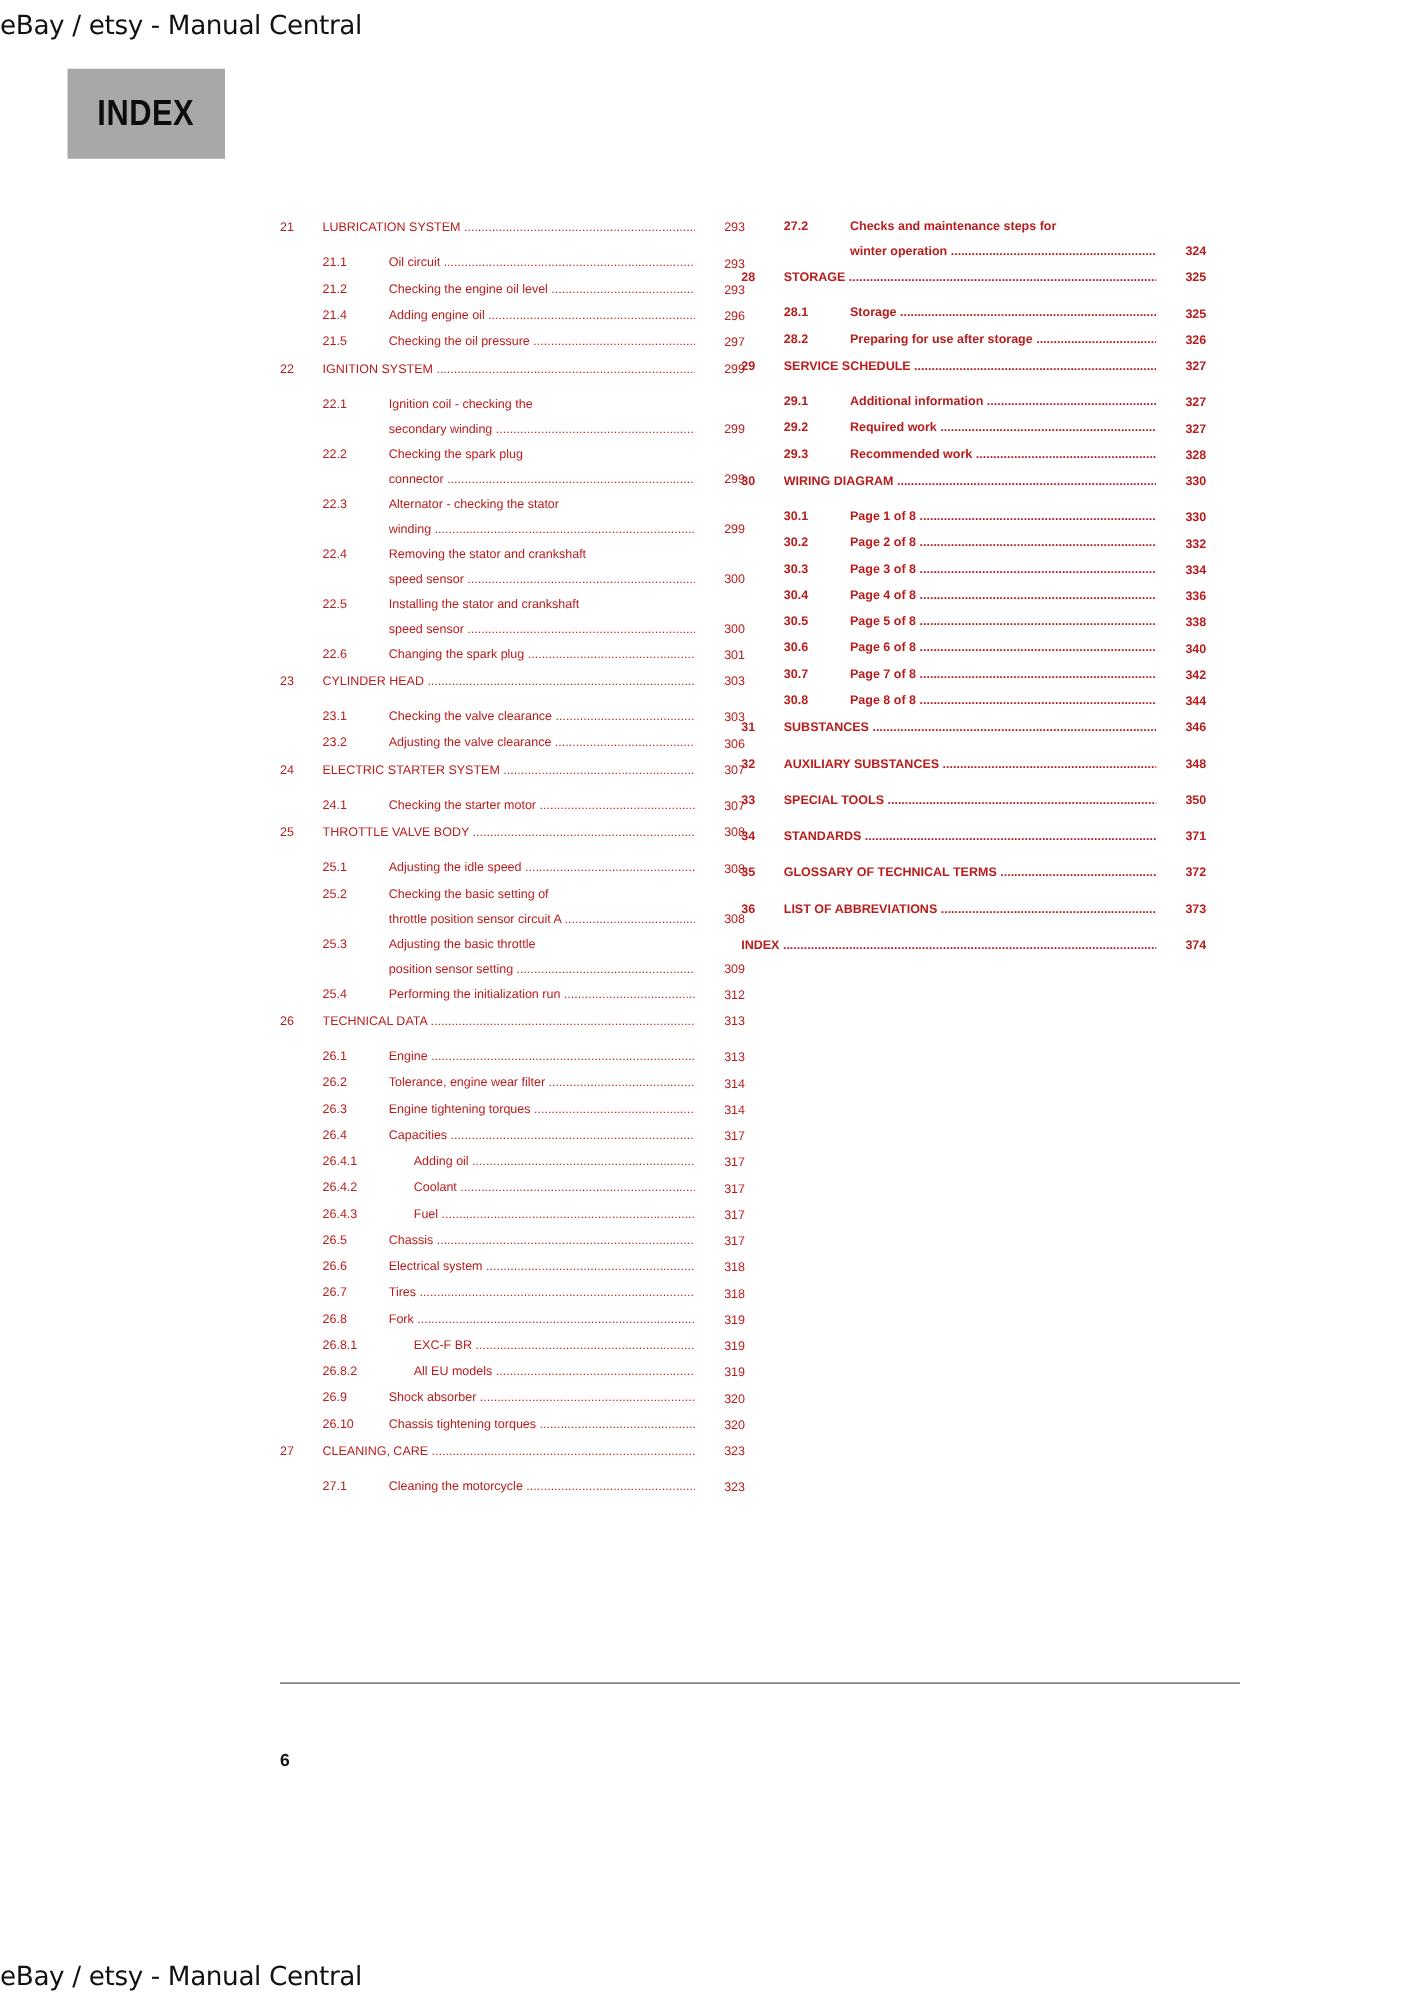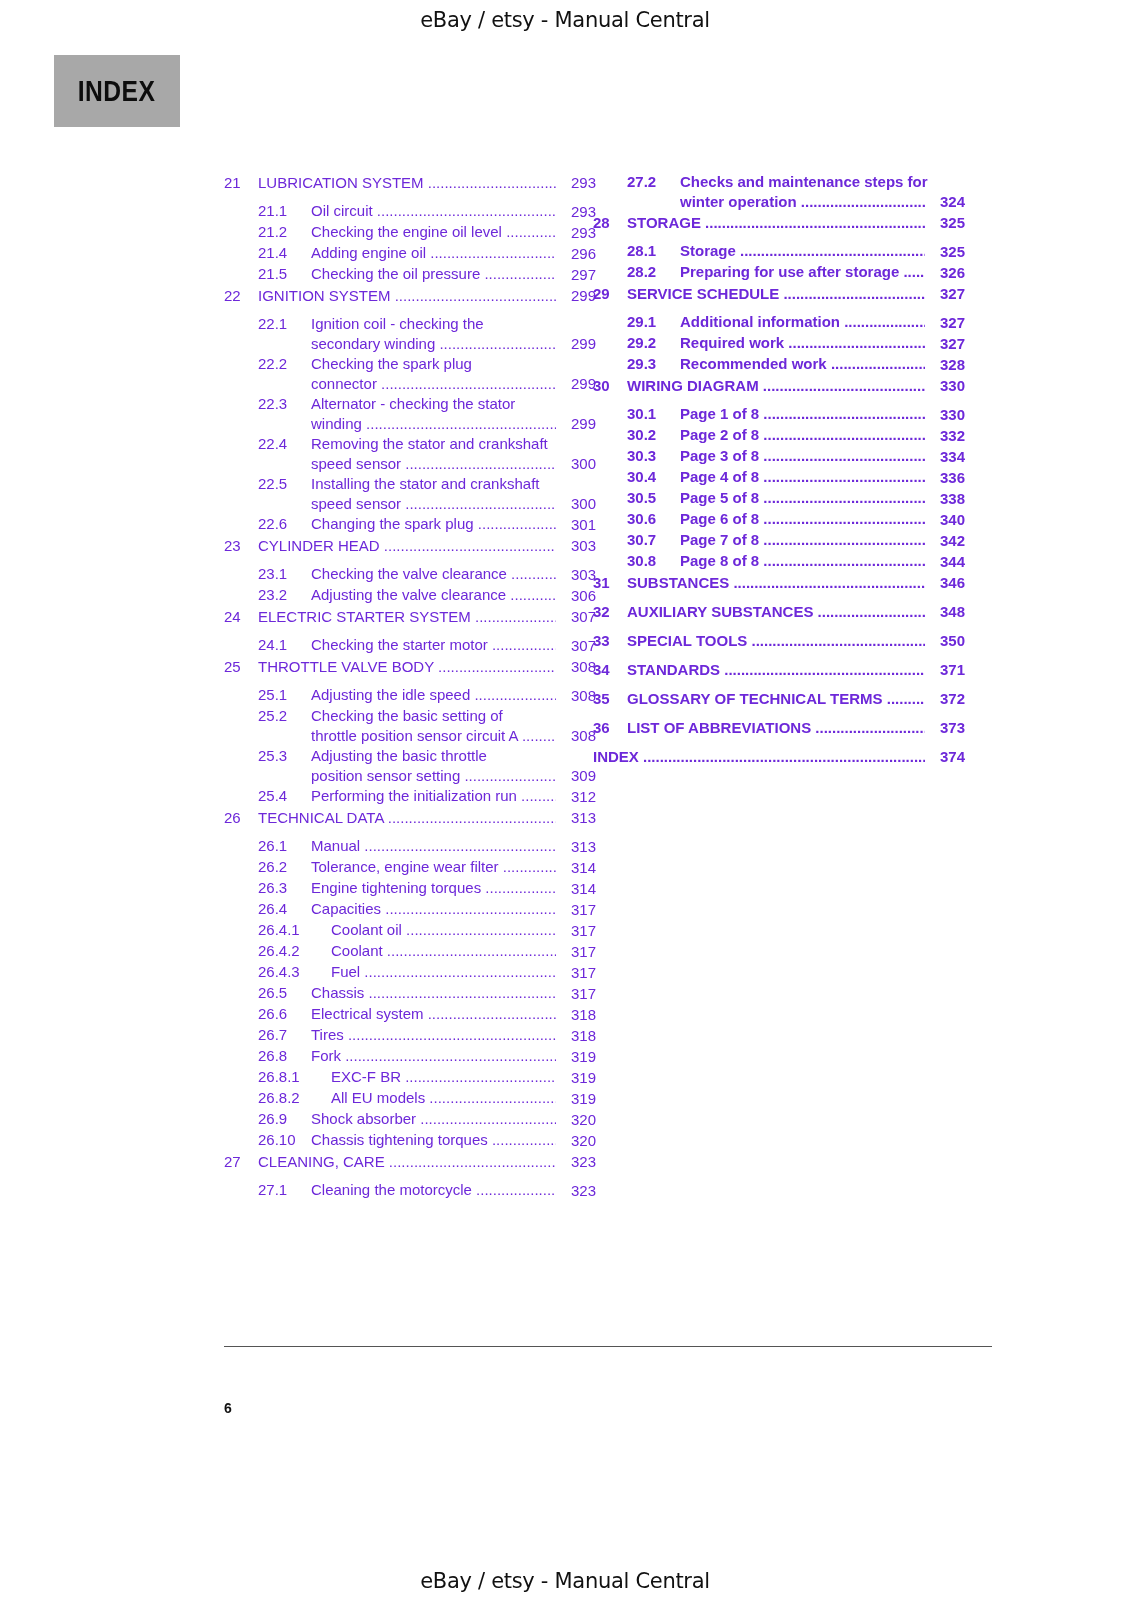--- a/index.html
+++ b/index.html
@@ -1,25 +1,25 @@
 <!DOCTYPE html>
 <html><head>
 <meta charset="utf-8">
 <style>
   html, body { margin: 0; padding: 0; background: #ffffff; }
   body { width: 1130px; height: 1600px; position: relative; overflow: hidden; color: #1a1a1a; }
-  .watermark { position: absolute; left: 0; width: 1130px; text-align: center;
+  .watermark { position: absolute; left: 0; width: 1130px; text-align: left;
     font-family: "DejaVu Sans", sans-serif; font-size: 21px; color: #111; letter-spacing: -0.3px; }
   .wm-top { top: 8px; }
   .wm-bottom { top: 1569px; }
   .index-tab { position: absolute; left: 54px; top: 55px; width: 126px; height: 72px; background: #a8a8a8;
     display: flex; align-items: center; justify-content: center; }
   .index-tab span { font-family: "Liberation Sans", sans-serif; font-weight: bold; font-size: 29px;
     color: #0d0d0d; transform: scaleX(0.85); letter-spacing: 0.5px; }
-  .toc { font-family: "Liberation Sans", sans-serif; font-size: 15px; color: #6d28d9; }
+  .toc { font-family: "Liberation Sans", sans-serif; font-size: 10px; color: #b91c1c; }
   .col { position: absolute; top: 172px; width: 372px; }
   .col-left { left: 224px; }
   .col-right { left: 593px; font-weight: bold; }
   .chap { position: relative; height: 21px; line-height: 21px; margin-bottom: 8px; }
   .chap:first-child { margin-top: 0; }
   .chap .num { position: absolute; left: 0; }
   .chap .title { position: absolute; left: 34px; right: 40px; white-space: nowrap; overflow: hidden; }
   .chap.noidx .title { left: 0; }
   .page { position: absolute; right: 0; width: 38px; text-align: right; }
   .title::after { content: " ............................................................................................................................................"; }
@@ -160,41 +160,41 @@
       <span class="title">Performing the initialization run</span>
       <span class="page">312</span>
     </div>
     <div class="chap">
       <span class="num">26</span>
       <span class="title">TECHNICAL DATA</span>
       <span class="page">313</span>
     </div>
     <div class="sub">
       <span class="num">26.1</span>
-      <span class="title">Manual</span>
+      <span class="title">Engine</span>
       <span class="page">313</span>
     </div>
     <div class="sub">
       <span class="num">26.2</span>
       <span class="title">Tolerance, engine wear filter</span>
       <span class="page">314</span>
     </div>
     <div class="sub">
       <span class="num">26.3</span>
       <span class="title">Engine tightening torques</span>
       <span class="page">314</span>
     </div>
     <div class="sub">
       <span class="num">26.4</span>
       <span class="title">Capacities</span>
       <span class="page">317</span>
     </div>
     <div class="sub lvl3">
       <span class="num">26.4.1</span>
-      <span class="title">Coolant oil</span>
+      <span class="title">Adding oil</span>
       <span class="page">317</span>
     </div>
     <div class="sub lvl3">
       <span class="num">26.4.2</span>
       <span class="title">Coolant</span>
       <span class="page">317</span>
     </div>
     <div class="sub lvl3">
       <span class="num">26.4.3</span>
       <span class="title">Fuel</span>

